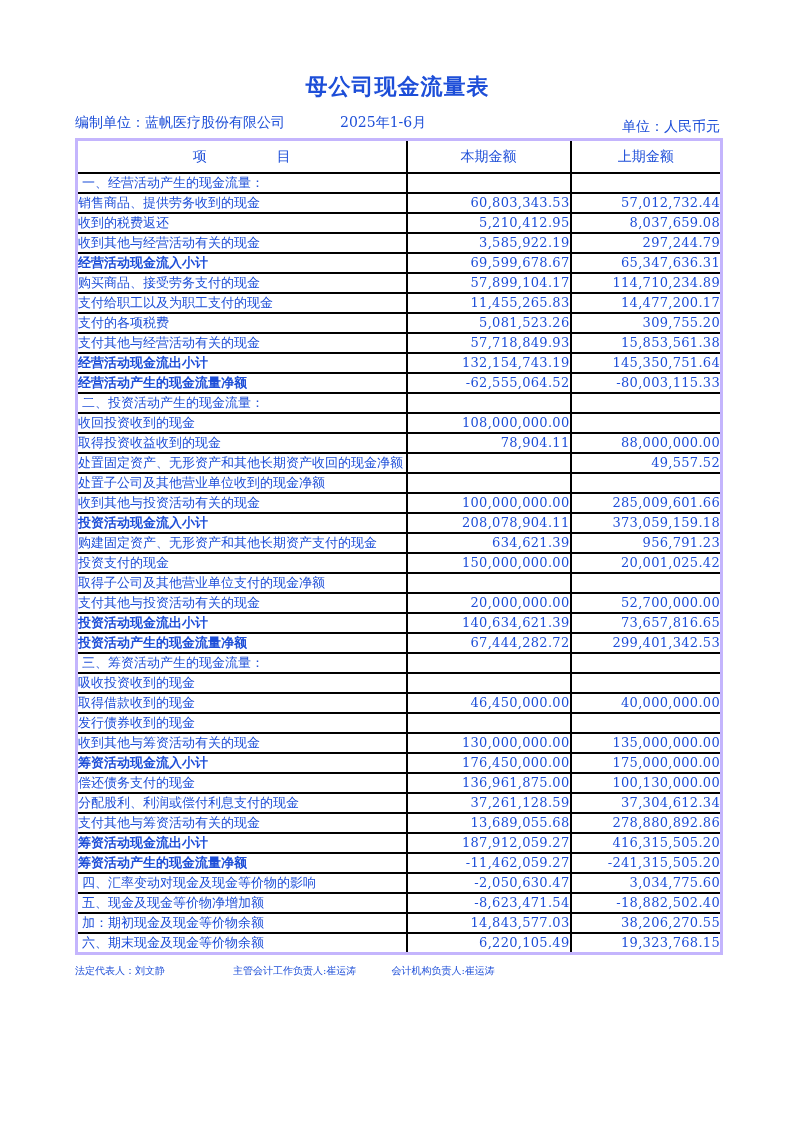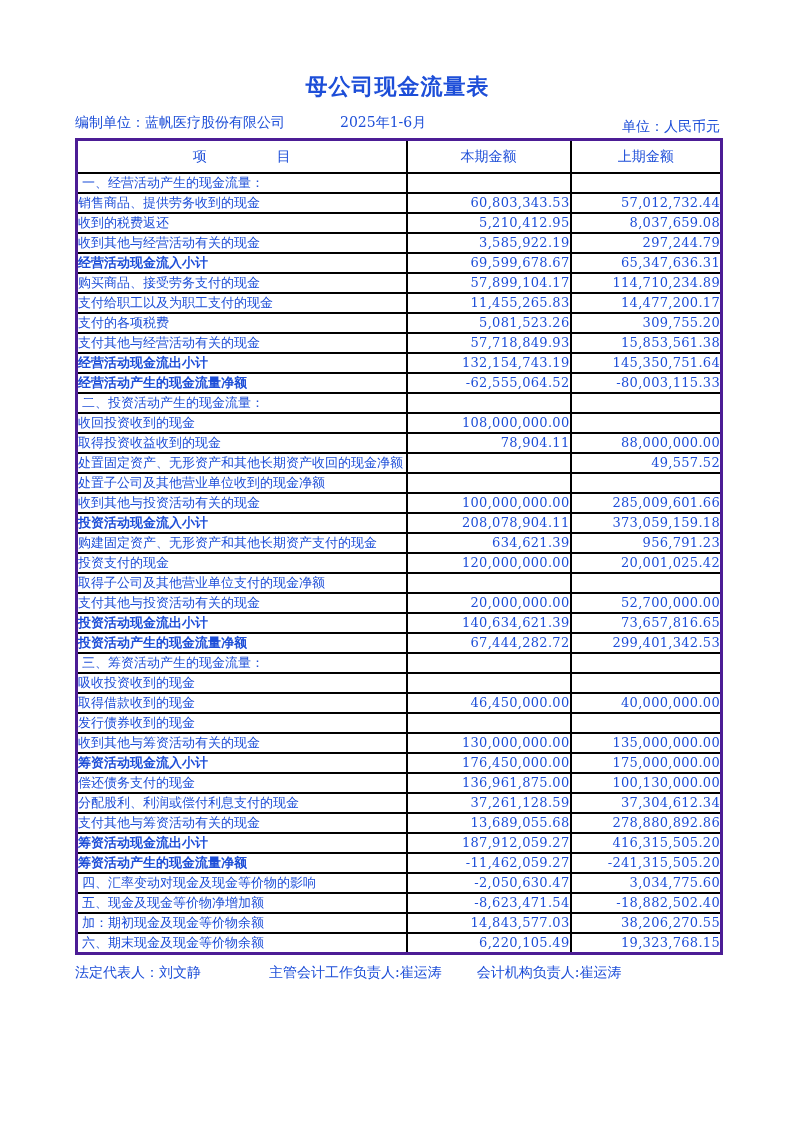--- a/index.html
+++ b/index.html
@@ -39,21 +39,21 @@
   }
   .info-unit {
     position: absolute;
     right: 0;
     top: 4px;
   }
   table.cashflow {
     border-collapse: collapse;
     table-layout: fixed;
     width: 645px;
-    border: 3px solid #4c1d95;
+    border: 3px solid #c4b5fd;
   }
   table.cashflow th {
     border: 2px solid #000;
     height: 31px;
     font-size: 14px;
     font-weight: normal;
     text-align: center;
     padding: 0;
     white-space: nowrap;
     overflow: hidden;
@@ -71,21 +71,21 @@
   tr.section td.label { padding-left: 4px; border-radius: 8px; }
   tr.subtotal td.label { padding-left: 0; text-align: left; font-weight: bold; }
   td.num {
     text-align: right;
     padding-right: 3px;
     letter-spacing: 0.3px;
   }
   .signature-row {
     display: flex;
     margin-top: 9px;
-    font-size: 14px;
+    font-size: 10px;
     white-space: nowrap;
   }
   .sig-2 { margin-left: 68px; }
   .sig-3 { margin-left: 35px; }
 </style>
 </head>
 <body>
 
 <div class="page">
 
@@ -201,21 +201,21 @@
     <td class="num">208,078,904.11</td>
     <td class="num">373,059,159.18</td>
   </tr>
         <tr class="item">
     <td class="label">购建固定资产、无形资产和其他长期资产支付的现金</td>
     <td class="num">634,621.39</td>
     <td class="num">956,791.23</td>
   </tr>
         <tr class="item">
     <td class="label">投资支付的现金</td>
-    <td class="num">120,000,000.00</td>
+    <td class="num">150,000,000.00</td>
     <td class="num">20,001,025.42</td>
   </tr>
         <tr class="item">
     <td class="label">取得子公司及其他营业单位支付的现金净额</td>
     <td class="num"></td>
     <td class="num"></td>
   </tr>
         <tr class="item">
     <td class="label">支付其他与投资活动有关的现金</td>
     <td class="num">20,000,000.00</td>

